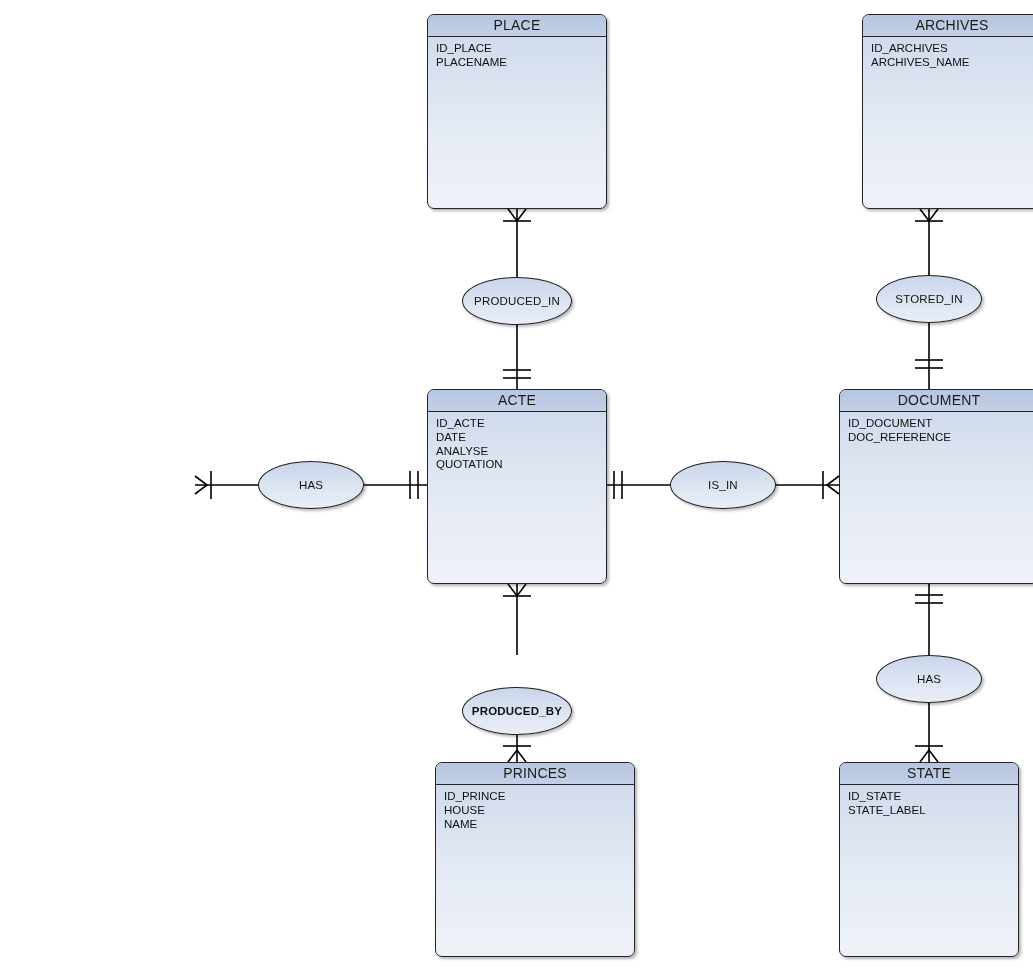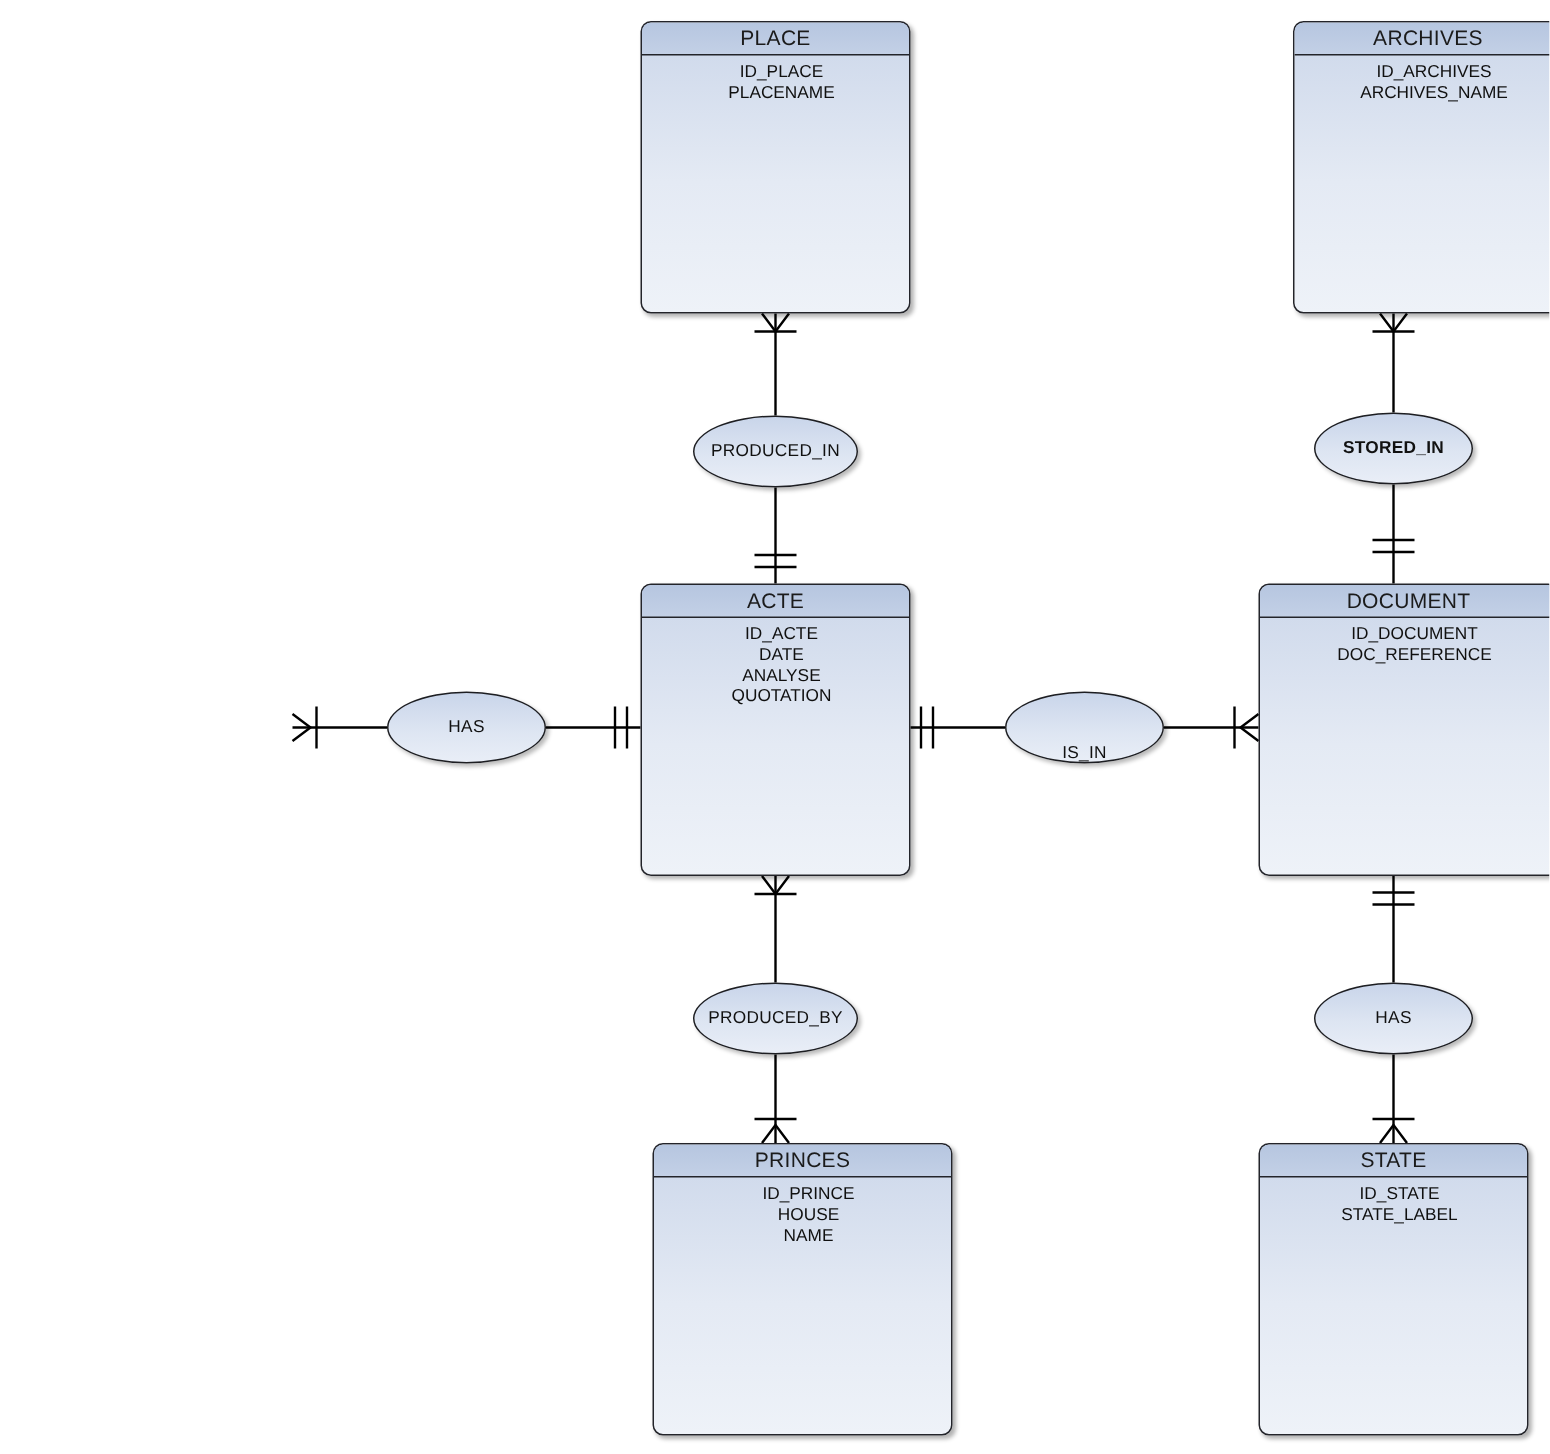--- a/index.html
+++ b/index.html
@@ -47,21 +47,20 @@
     border-bottom: 1px solid #23242a;
   }
   .entity-attrs {
     padding: 5px 0 0 8px;
     font-size: 11.5px;
     color: #101010;
     line-height: 13.8px;
   }
   .entity-attrs div {
     white-space: nowrap;
-    text-align: center;
   }
   .rel {
     position: absolute;
     box-sizing: border-box;
     border: 1px solid #1d1e22;
     border-radius: 50%;
     background: linear-gradient(to bottom, #c9d5ea 0%, #dde5f2 55%, #e9eef7 100%);
     box-shadow: 2px 2px 3px rgba(0,0,0,0.28);
     display: flex;
     align-items: center;
@@ -203,33 +202,33 @@
     <div class="entity-attrs">
       <div>ID_STATE</div>
       <div>STATE_LABEL</div>
     </div>
   </div>
 
   <div class="rel" style="left:462px; top:277px; width:110px; height:48px;">
     <span>PRODUCED_IN</span>
   </div>
 
-  <div class="rel" style="left:876px; top:275px; width:106px; height:48px;font-weight:bold;">
+  <div class="rel" style="left:876px; top:275px; width:106px; height:48px;">
     <span>STORED_IN</span>
   </div>
 
   <div class="rel" style="left:258px; top:461px; width:106px; height:48px;">
     <span>HAS</span>
   </div>
 
-  <div class="rel" style="left:670px; top:461px; width:106px; height:48px;align-items:flex-end;">
+  <div class="rel" style="left:670px; top:461px; width:106px; height:48px;">
     <span>IS_IN</span>
   </div>
 
-  <div class="rel" style="left:462px; top:655px; width:110px; height:48px;">
+  <div class="rel" style="left:462px; top:687px; width:110px; height:48px;font-weight:bold;">
     <span>PRODUCED_BY</span>
   </div>
 
   <div class="rel" style="left:876px; top:655px; width:106px; height:48px;">
     <span>HAS</span>
   </div>
 
 </div>
 
 </body></html>

